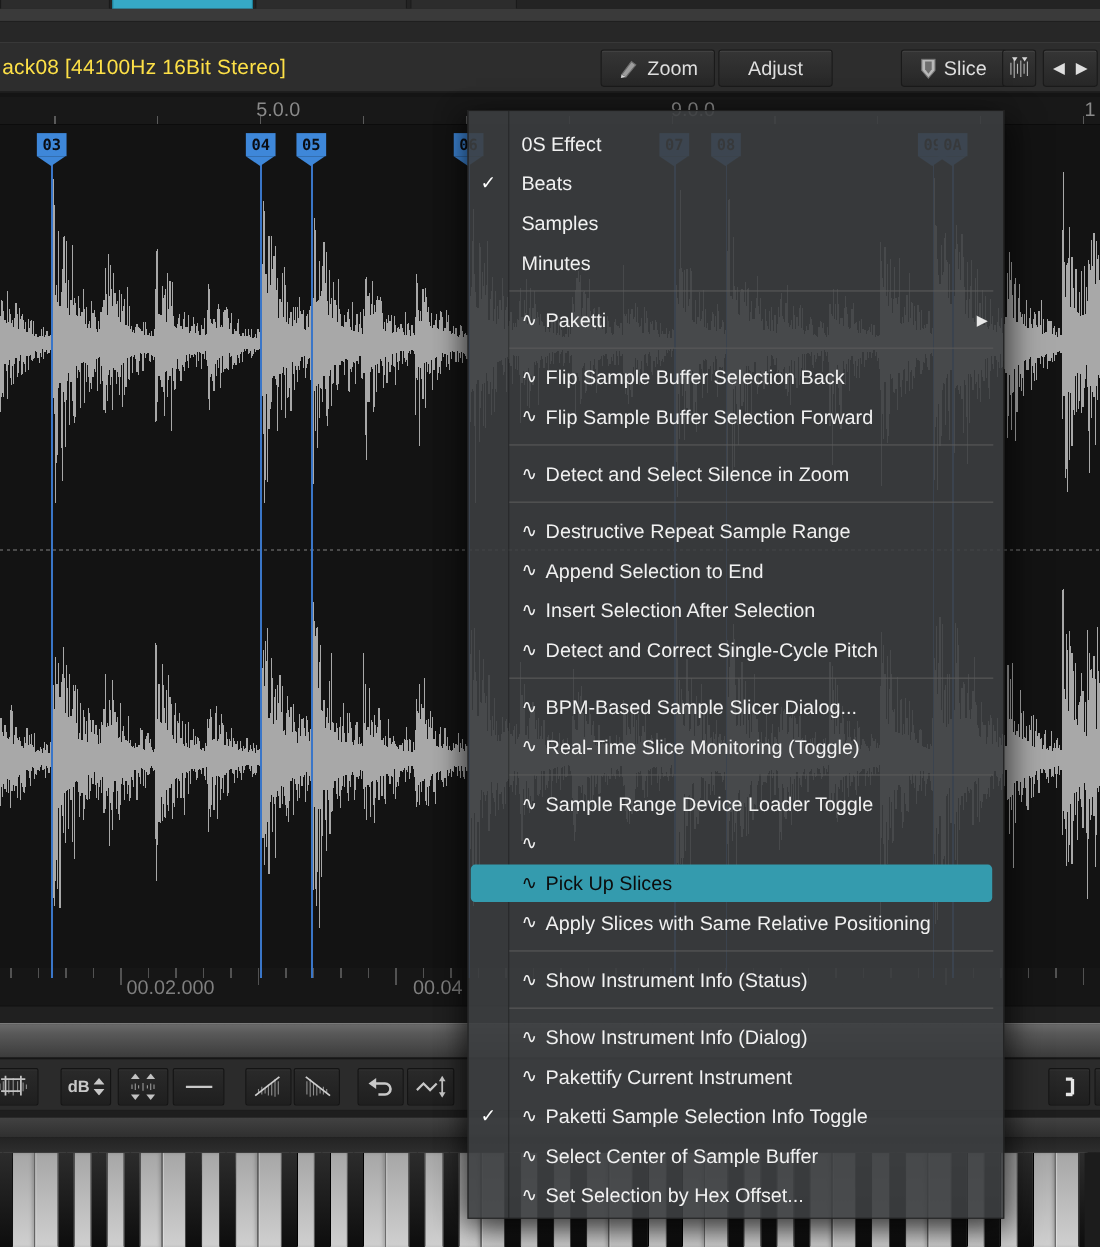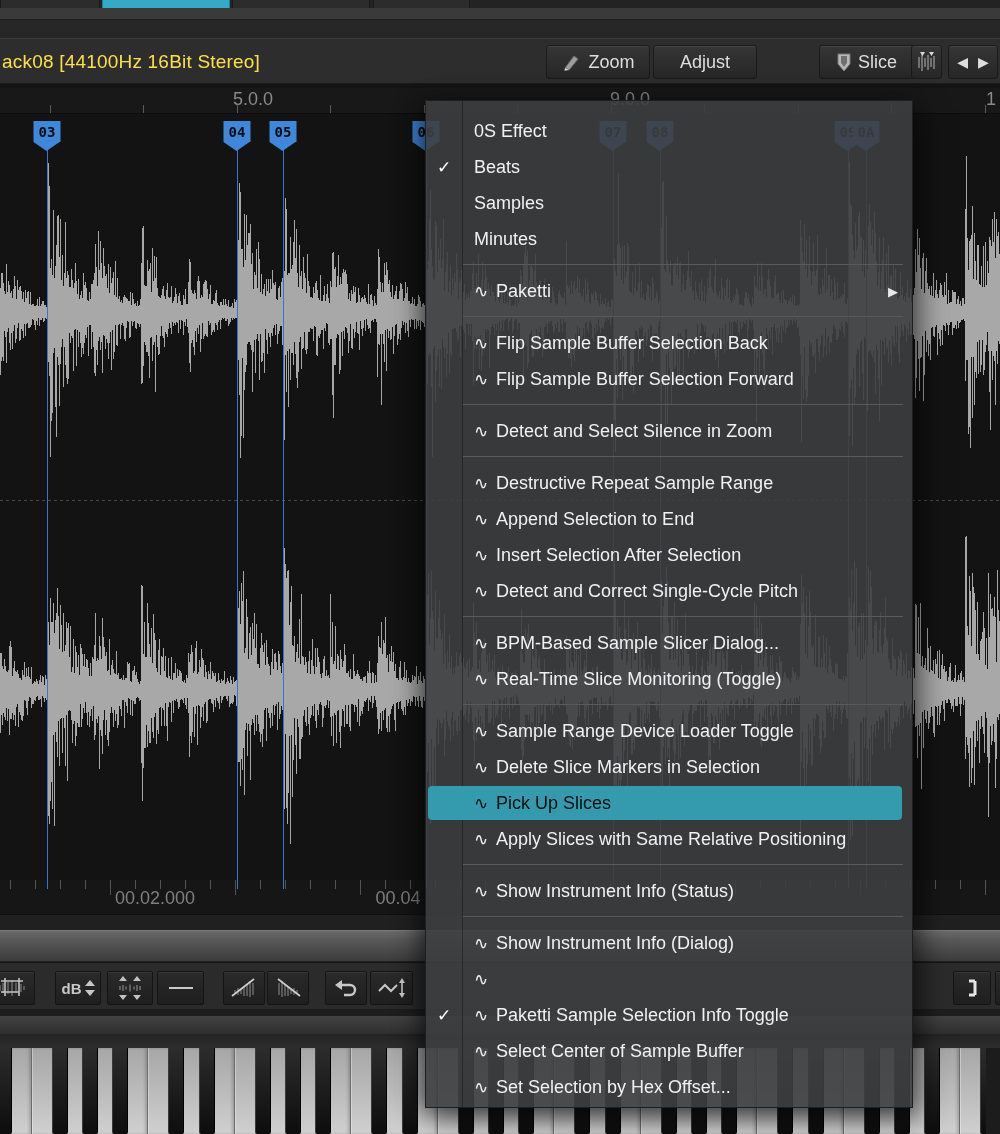--- a/index.html
+++ b/index.html
@@ -467,21 +467,20 @@
       </div>
       <div class="msep"></div>
       <div class="mi">
         <div class="hlbar"></div>
         <span class="prefix">∿</span>
         <span class="lbl">Sample Range Device Loader Toggle</span>
       </div>
       <div class="mi">
         <div class="hlbar"></div>
         <span class="prefix">∿</span>
-        <span class="lbl">Delete Slice Markers in Selection</span>
       </div>
       <div class="mi hl">
         <div class="hlbar"></div>
         <span class="prefix">∿</span>
         <span class="lbl">Pick Up Slices</span>
       </div>
       <div class="mi">
         <div class="hlbar"></div>
         <span class="prefix">∿</span>
         <span class="lbl">Apply Slices with Same Relative Positioning</span>
@@ -494,20 +493,21 @@
       </div>
       <div class="msep"></div>
       <div class="mi">
         <div class="hlbar"></div>
         <span class="prefix">∿</span>
         <span class="lbl">Show Instrument Info (Dialog)</span>
       </div>
       <div class="mi">
         <div class="hlbar"></div>
         <span class="prefix">∿</span>
+        <span class="lbl">Pakettify Current Instrument</span>
       </div>
       <div class="mi">
         <div class="hlbar"></div>
         <span class="check">✓</span>
         <span class="prefix">∿</span>
         <span class="lbl">Paketti Sample Selection Info Toggle</span>
       </div>
       <div class="mi">
         <div class="hlbar"></div>
         <span class="prefix">∿</span>

